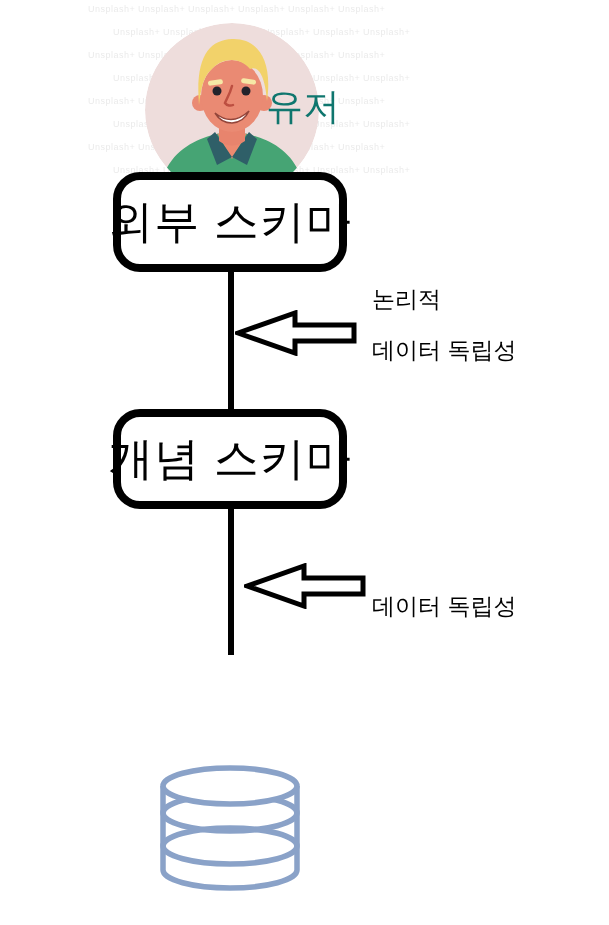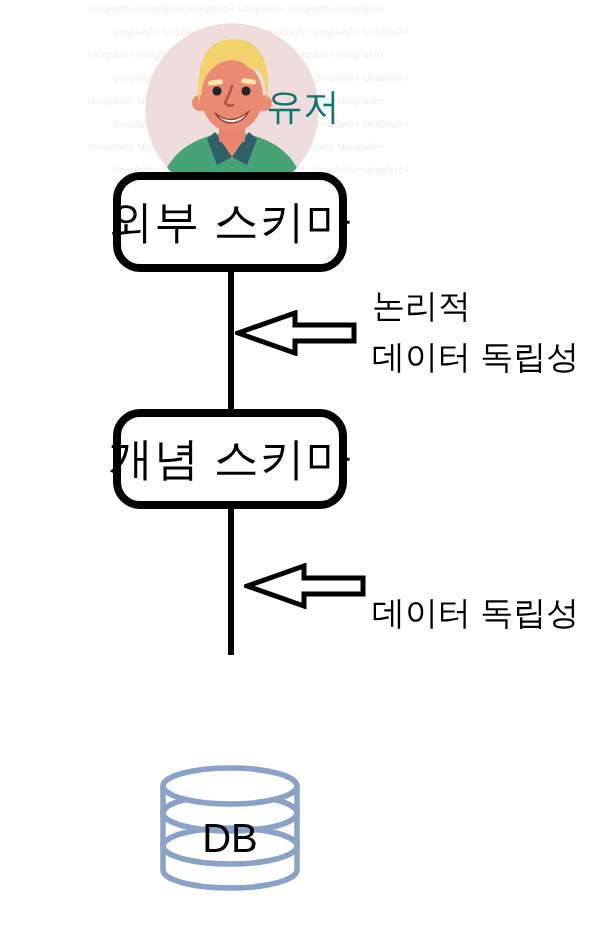--- a/index.html
+++ b/index.html
@@ -20,21 +20,21 @@
     position:absolute;left:113px;width:234px;height:100px;box-sizing:border-box;
     border:8px solid #000;border-radius:27px;background:#fff;z-index:4;
     display:flex;align-items:center;justify-content:center;
   }
   .schema-box span{font-size:45px;letter-spacing:1px;white-space:nowrap;}
   .box1{top:172px;} .box2{top:409px;} .box3{top:651px;}
   .vline{position:absolute;left:228px;width:6px;background:#000;z-index:3;}
   .vline1{top:268px;height:145px;} .vline2{top:505px;height:150px;}
   .arrow{position:absolute;z-index:5;}
   .arrow1{left:235px;top:310px;} .arrow2{left:244px;top:563px;}
-  .ann{position:absolute;left:372px;font-size:33px;line-height:1.2;white-space:nowrap;z-index:5;}
+  .ann{position:absolute;left:372px;font-size:23px;line-height:1.2;white-space:nowrap;z-index:5;}
   .ann1a{top:286px;} .ann1b{top:337px;} .ann2a{top:541px;} .ann2b{top:593px;}
   .cylinder{position:absolute;left:156px;top:762px;z-index:3;}
   .db-label{
     position:absolute;left:156px;top:816px;width:148px;text-align:center;
     font-size:40px;z-index:4;color:#000;
   }
 </style>
 </head>
 <body>
 
@@ -138,15 +138,14 @@
   <div class="ann ann1a">논리적</div>
   <div class="ann ann1b">데이터 독립성</div>
   <div class="ann ann2b">데이터 독립성</div>
 
   <svg class="cylinder" width="148" height="132" viewBox="0 0 148 132">
     <path d="M7,24 L7,108 A67,18 0 0 0 141,108 L141,24" fill="#ffffff" stroke="#8aa2c8" stroke-width="5.5"></path>
     <ellipse cx="74" cy="84" rx="67" ry="18" fill="none" stroke="#8aa2c8" stroke-width="5.5"></ellipse>
     <ellipse cx="74" cy="51" rx="67" ry="18" fill="none" stroke="#8aa2c8" stroke-width="5.5"></ellipse>
     <ellipse cx="74" cy="24" rx="67" ry="18" fill="#ffffff" stroke="#8aa2c8" stroke-width="5.5"></ellipse>
   </svg>
-  <div class="db-label">DB</div>
 
 </div>
 
 </body></html>

